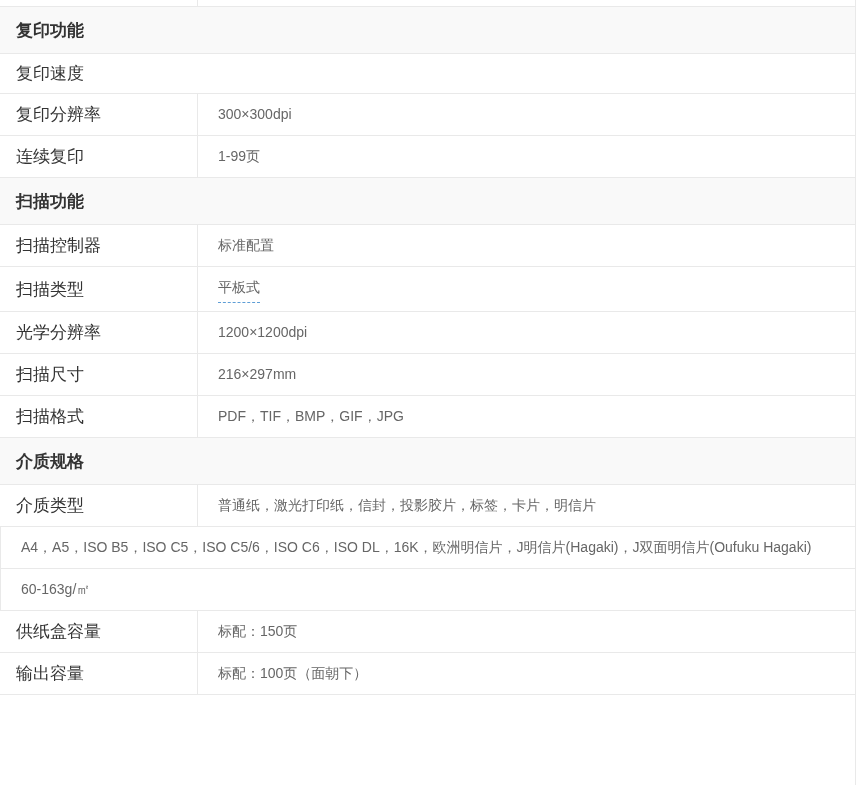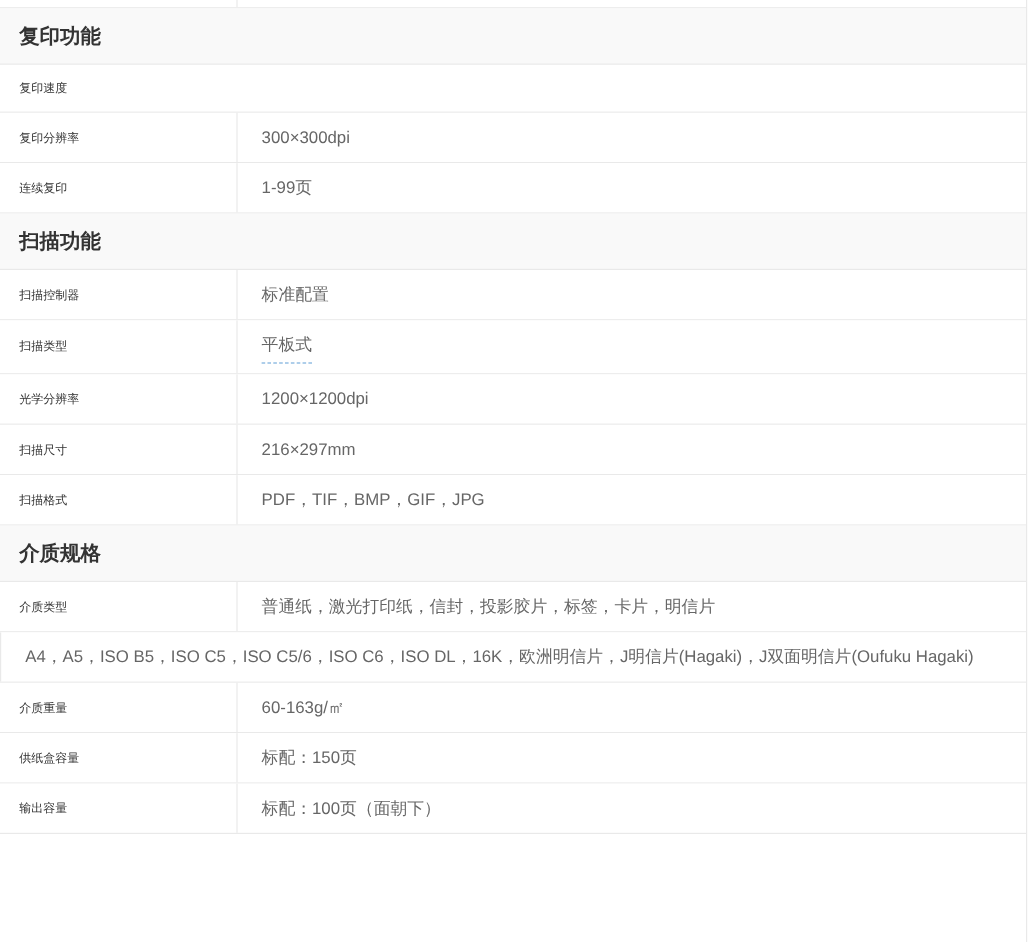--- a/index.html
+++ b/index.html
@@ -13,29 +13,29 @@
   }
   *{margin:0;padding:0;box-sizing:border-box;}
   html,body{width:860px;height:785px;overflow:hidden;background:var(--page_bg);
     font-family:"Liberation Sans","DejaVu Sans",sans-serif;}
   .page{width:860px;height:785px;overflow:hidden;}
   .spec-table{width:856px;border-right:1px solid var(--border);min-height:785px;}
   .spec-row{display:flex;align-items:stretch;border-bottom:1px solid var(--border);
     min-height:40px;background:#fff;}
   .spec-row.partial{min-height:7px;height:7px;}
   .cell-label{width:197px;flex:0 0 197px;padding-left:16px;display:flex;align-items:center;
-    font-size:10px;color:var(--label);}
+    font-size:17px;color:var(--label);}
   .cell-value{flex:1;border-left:1px solid var(--border);padding:8px 20px;display:flex;
     align-items:center;font-size:14px;color:var(--value);line-height:25px;flex-wrap:wrap;}
   .spec-row.partial .cell-value{padding:0 20px;}
   .section-header{height:47px;background:var(--section_bg);border-bottom:1px solid var(--border);
     display:flex;align-items:center;padding-left:16px;text-align:center;}
   .section-header span{font-size:17px;font-weight:bold;color:var(--section_title);}
   .tooltip-term{border-bottom:1px dashed var(--tooltip_underline);padding-bottom:2px;
-    cursor:help;color:var(--value);}
+    cursor:help;color:var(--value);font-family:Liberation Serif, serif;}
 </style>
 </head>
 <body>
 
 <div class="page">
   <div class="spec-table">
     <div class="spec-row partial">
       <div class="cell-label"></div>
       <div class="cell-value"></div>
     </div>
@@ -83,21 +83,20 @@
         <span>介质规格</span>
       </div>
       <div class="spec-row">
         <div class="cell-label">介质类型</div>
         <div class="cell-value">普通纸，激光打印纸，信封，投影胶片，标签，卡片，明信片</div>
       </div>
       <div class="spec-row">
         <div class="cell-value">A4，A5，ISO B5，ISO C5，ISO C5/6，ISO C6，ISO DL，16K，欧洲明信片，J明信片(Hagaki)，J双面明信片(Oufuku Hagaki)</div>
       </div>
       <div class="spec-row">
-        <div class="cell-label">介质重量</div>
         <div class="cell-value">60-163g/㎡</div>
       </div>
       <div class="spec-row">
         <div class="cell-label">供纸盒容量</div>
         <div class="cell-value">标配：150页</div>
       </div>
       <div class="spec-row">
         <div class="cell-label">输出容量</div>
         <div class="cell-value">标配：100页（面朝下）</div>
       </div>

